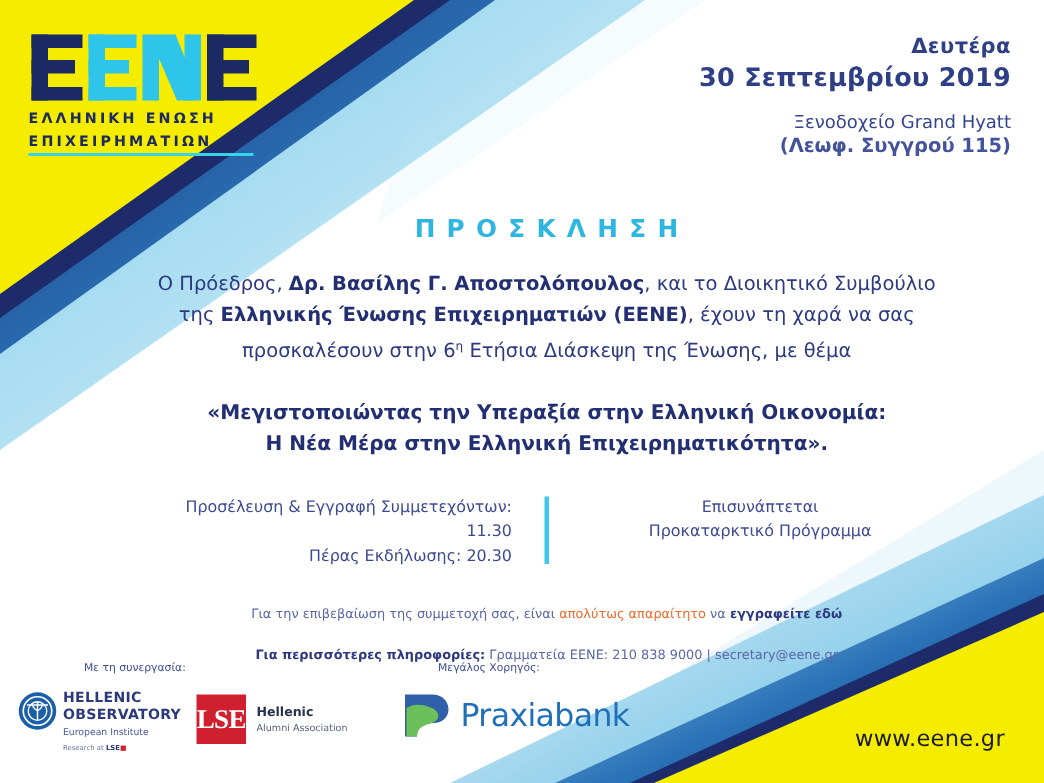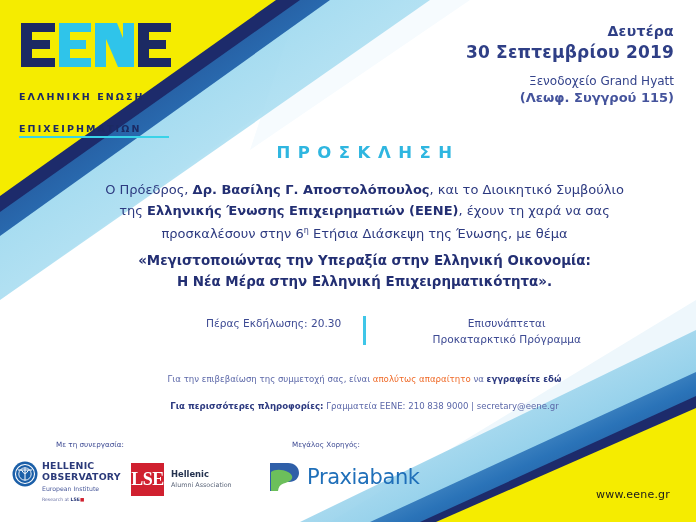--- a/index.html
+++ b/index.html
@@ -20,21 +20,21 @@
   .logo{
     position:absolute;left:19px;top:19px;width:154px;
     z-index:6;
   }
   .logo-mark{
     position:relative;
     width:154px;height:52px;
     display:block;
   }
   .logo-sub{
-    margin-top:20px;
+    margin-top:3px;
     color:#1c2a63;
     font-size:9.5px;
     letter-spacing:2.1px;
     font-weight:700;
     line-height:11.5px;
     text-align:left;
     white-space:nowrap;
   }
   .logo-rule{
     height:2px;background:#39d3e8;width:150px;margin-top:2px;
@@ -61,21 +61,21 @@
     padding-left:7px;
   }
   .para{
     font-size:13px;line-height:20.5px;color:#2d3a80;font-weight:400;
     margin:0 auto;width:540px;
   }
   .para b{font-weight:700;color:#232f73;}
   .para sup{font-size:8px;vertical-align:super;}
 
   .theme{
-    margin-top:5px;
+    margin-top:19px;
     font-size:13.4px;line-height:21px;color:#232f73;font-weight:700;
   }
 
   
   .sched{
     margin-top:23px;
     display:flex;justify-content:center;align-items:stretch;gap:0px;
   }
   .sched-left{
     text-align:right;font-size:10.6px;line-height:16.5px;color:#3d4a93;
@@ -130,21 +130,21 @@
   .lse-t2{font-size:6.4px;font-weight:400;color:#5a6478;line-height:10px;}
 
   .praxia{position:absolute;left:266px;top:23px;display:flex;align-items:center;gap:7px;}
   .praxia-mark{width:34px;height:34px;flex:0 0 34px;}
   .praxia-name{
     font-size:21px;color:#1f6fb9;letter-spacing:-0.4px;line-height:24px;font-weight:400;
   }
 
   .site{
     position:absolute;right:26px;bottom:21px;z-index:7;
-    font-size:11px;color:#1a1a1a;letter-spacing:.2px;
+    font-size:15px;color:#1a1a1a;letter-spacing:.2px;
   }
 </style>
 </head>
 <body>
 
 <div class="card">
 
   <div class="bg">
     <svg width="696" height="522" viewBox="0 0 696 522">
       <defs>
@@ -235,20 +235,21 @@
       <span>Ο Πρόεδρος, </span><b>Δρ. Βασίλης Γ. Αποστολόπουλος</b><span>, και το Διοικητικό Συμβούλιο της </span><b>Ελληνικής Ένωσης Επιχειρηματιών (ΕΕΝΕ)</b><span>, έχουν τη χαρά να σας προσκαλέσουν στην 6</span><sup>η</sup><span> Ετήσια Διάσκεψη της Ένωσης, με θέμα</span>
     </div>
 
     <div class="theme">
       <div>«Μεγιστοποιώντας την Υπεραξία στην Ελληνική Οικονομία:</div>
       <div>Η Νέα Μέρα στην Ελληνική Επιχειρηματικότητα».</div>
     </div>
 
     <div class="sched">
       <div class="sched-left">
+        <div>Προσέλευση &amp; Εγγραφή Συμμετεχόντων: 11.30</div>
         <div>Πέρας Εκδήλωσης: 20.30</div>
       </div>
       <div class="sched-div"></div>
       <div class="sched-right">
         <div>Επισυνάπτεται</div>
         <div>Προκαταρκτικό Πρόγραμμα</div>
       </div>
     </div>
 
     <div class="confirm">

